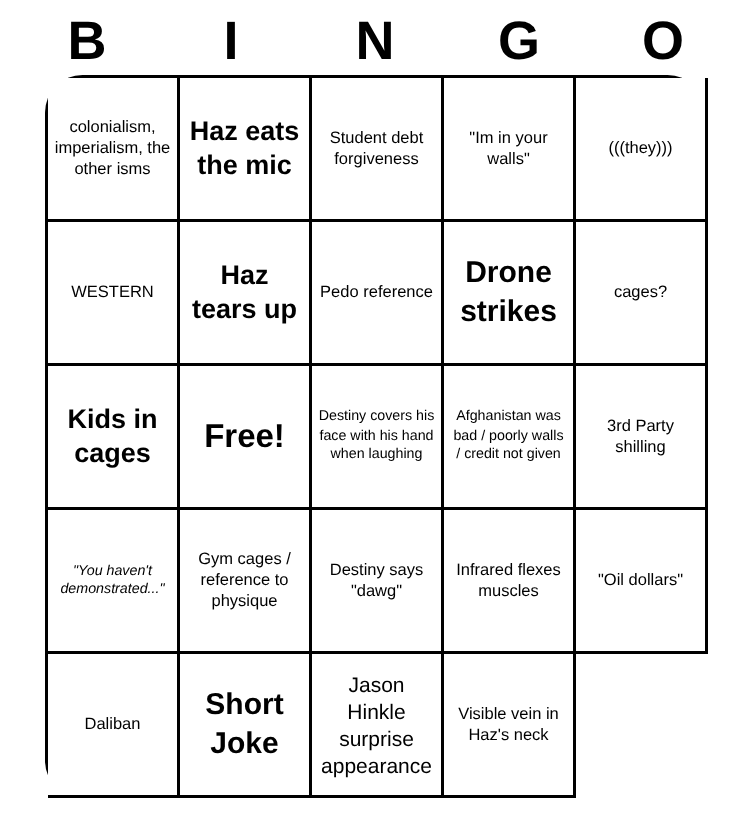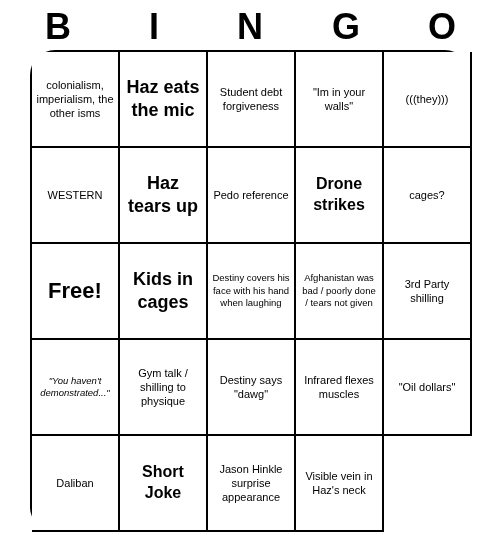--- a/index.html
+++ b/index.html
@@ -46,21 +46,21 @@
       font-size: 11px;
       line-height: 1.3;
       color: #000;
       background: #fff;
     }
     .cell.free {
       font-size: 22px;
       font-weight: bold;
     }
     .cell.large-text {
-      font-size: 16px;
+      font-size: 20px;
       font-weight: bold;
     }
     .cell.medium-text {
       font-size: 18px;
       font-weight: bold;
     }
   </style>
 </head>
 <body>
 
@@ -76,27 +76,27 @@
     <div class="cell">colonialism, imperialism, the other isms</div>
     <div class="cell medium-text">Haz eats the mic</div>
     <div class="cell">Student debt forgiveness</div>
     <div class="cell">"Im in your walls"</div>
     <div class="cell">(((they)))</div>
     <div class="cell">WESTERN</div>
     <div class="cell medium-text">Haz tears up</div>
     <div class="cell">Pedo reference</div>
     <div class="cell large-text">Drone strikes</div>
     <div class="cell">cages?</div>
+    <div class="cell medium-text">Kids in cages</div>
     <div class="cell free">Free!</div>
-    <div class="cell medium-text">Kids in cages</div>
     <div class="cell" style="font-size: 9.5px;">Destiny covers his face with his hand when laughing</div>
-    <div class="cell" style="font-size: 9.5px;">Afghanistan was bad / poorly done / tears not given</div>
+    <div class="cell" style="font-size: 9.5px;">Afghanistan was bad / poorly walls / credit not given</div>
     <div class="cell">3rd Party shilling</div>
     <div class="cell" style="font-size: 9.5px; font-style: italic;">"You haven't demonstrated..."</div>
-    <div class="cell">Gym talk / shilling to physique</div>
+    <div class="cell">Gym cages / reference to physique</div>
     <div class="cell">Destiny says "dawg"</div>
     <div class="cell">Infrared flexes muscles</div>
     <div class="cell">"Oil dollars"</div>
     <div class="cell">Daliban</div>
     <div class="cell large-text">Short Joke</div>
-    <div class="cell" style="font-size: 11px;">Jason Hinkle surprise appearance</div>
+    <div class="cell" style="font-size: 14px;">Jason Hinkle surprise appearance</div>
     <div class="cell">Visible vein in Haz's neck</div>
   </div>
 
 </body></html>

